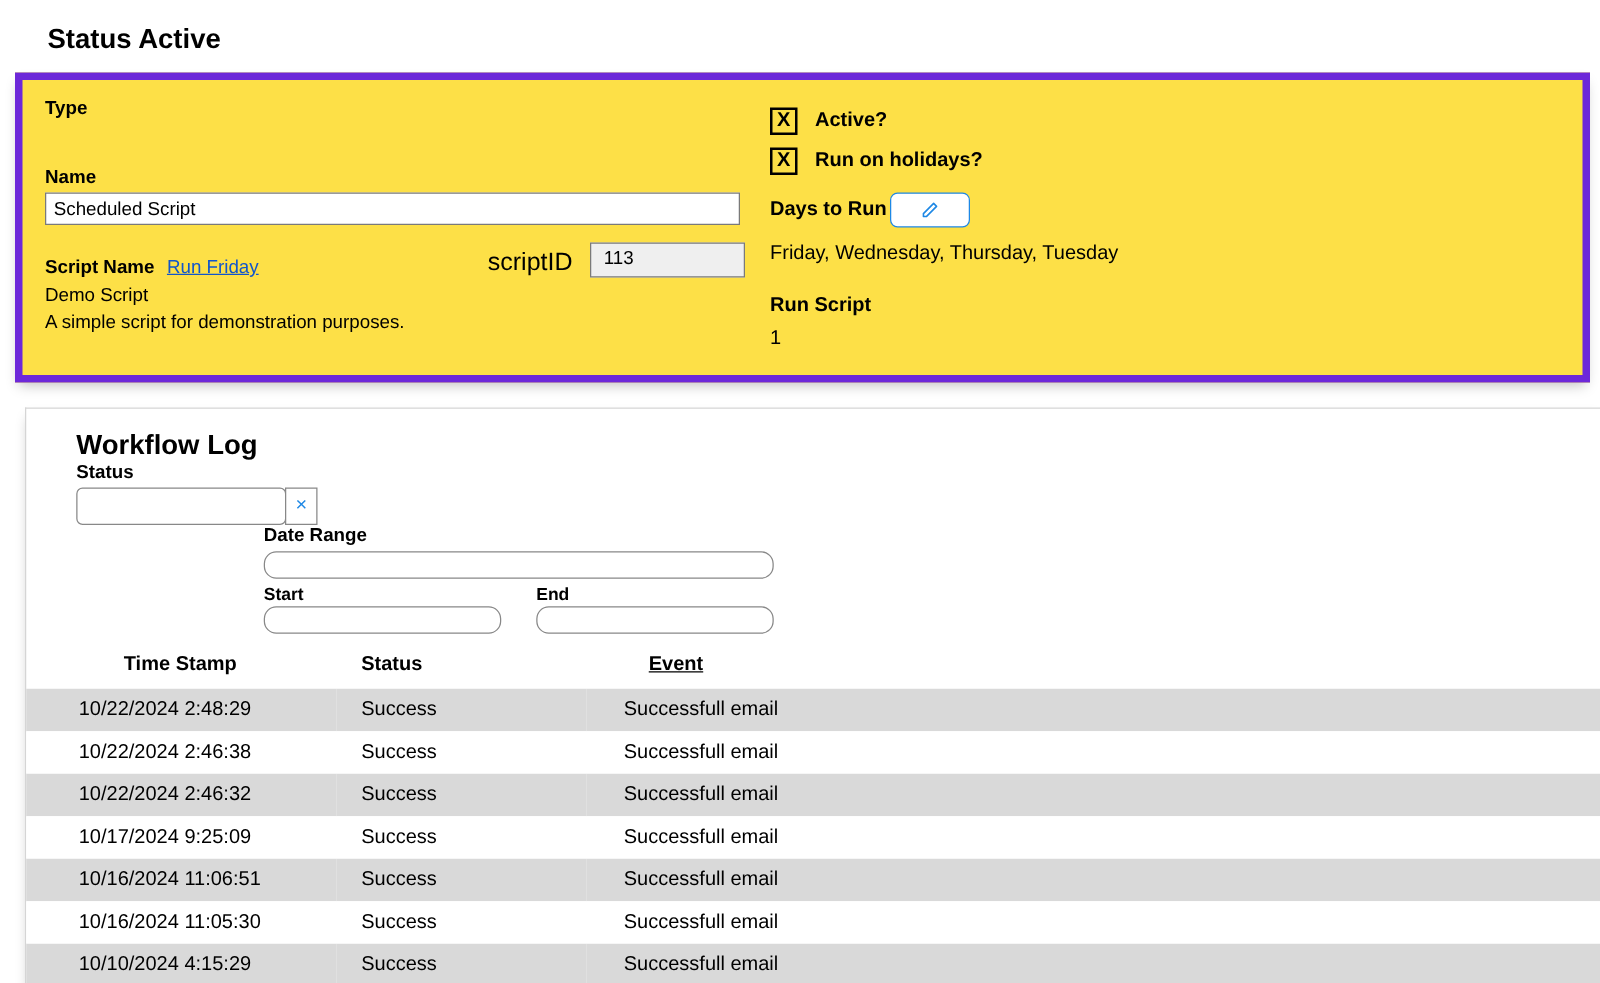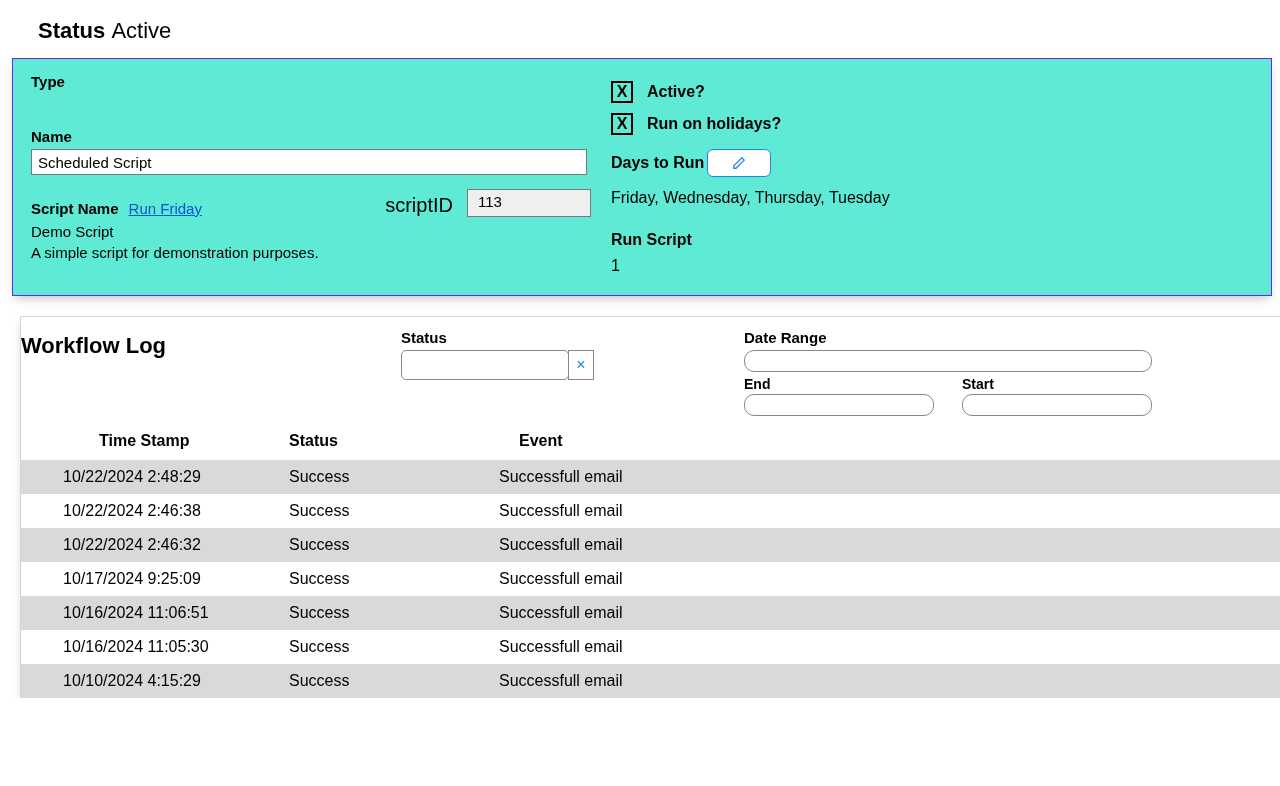--- a/index.html
+++ b/index.html
@@ -13,26 +13,26 @@
   }
   .page {
     padding: 0 0 0 0;
   }
   .status-header {
     padding: 18px 0 14px 38px;
     font-size: 22px;
     font-weight: bold;
   }
   .status-header .value {
-    font-weight: normal;
+    font-weight: bold;
   }
   .panel {
     margin: 0 8px 20px 12px;
-    border: 1px solid #6d28d9;
-    background: #5eead4;
+    border: 6px solid #6d28d9;
+    background: #fde047;
     box-shadow: 0 5px 10px -3px rgba(0,0,0,0.25);
     padding: 14px 18px 20px 18px;
     position: relative;
   }
   .panel-columns {
     display: flex;
   }
   .col-left {
     width: 580px;
     padding-right: 20px;
@@ -140,21 +140,23 @@
     border: 1px solid #d5d5d5;
     border-right: none;
     border-bottom: none;
     background: #fff;
     box-shadow: 0 5px 10px -3px rgba(0,0,0,0.25);
     padding: 12px 0 0 0;
   }
   .log-header {
     display: flex;
     align-items: flex-start;
+    padding-left: 40px;
     padding-right: 20px;
+    flex-direction: column;
   }
   .log-title {
     font-size: 22px;
     font-weight: bold;
     margin-top: 4px;
     width: 380px;
   }
   .filter-block {
     display: flex;
     flex-direction: column;
@@ -223,21 +225,21 @@
     border-collapse: collapse;
   }
   .log-table th {
     text-align: left;
     font-size: 16px;
     font-weight: bold;
     padding: 8px 10px 10px 10px;
   }
   .log-table th.ts { padding-left: 78px; width: 248px; }
   .log-table th.st { width: 200px; padding-left: 20px; }
-  .log-table th.ev { padding-left: 50px; }
+  .log-table th.ev { padding-left: 50px; text-decoration: underline; }
   .log-table td {
     font-size: 16px;
     padding: 8px 10px;
   }
   .log-table td.ts { padding-left: 42px; }
   .log-table td.st { padding-left: 20px; }
   .log-table td.ev { padding-left: 30px; }
   .log-table tr.row:nth-child(odd) td { background: #d9d9d9; }
   .log-table tr.row:nth-child(even) td { background: #fff; }
 </style>
@@ -301,25 +303,25 @@
           <div class="clear-btn">
             <span>×</span>
           </div>
         </div>
       </div>
       <div class="filter-block date-block">
         <span class="filter-label">Date Range</span>
         <input class="date-range-input" type="text" value="" style="">
         <div class="start-end">
           <div class="se-col">
-            <span class="se-label">End</span>
+            <span class="se-label">Start</span>
             <input class="se-input" type="text" value="" style="">
           </div>
           <div class="se-col">
-            <span class="se-label">Start</span>
+            <span class="se-label">End</span>
             <input class="se-input" type="text" value="" style="">
           </div>
         </div>
       </div>
     </div>
 
     <table class="log-table">
       <thead>
         <tr>
           <th class="ts">Time Stamp</th>

